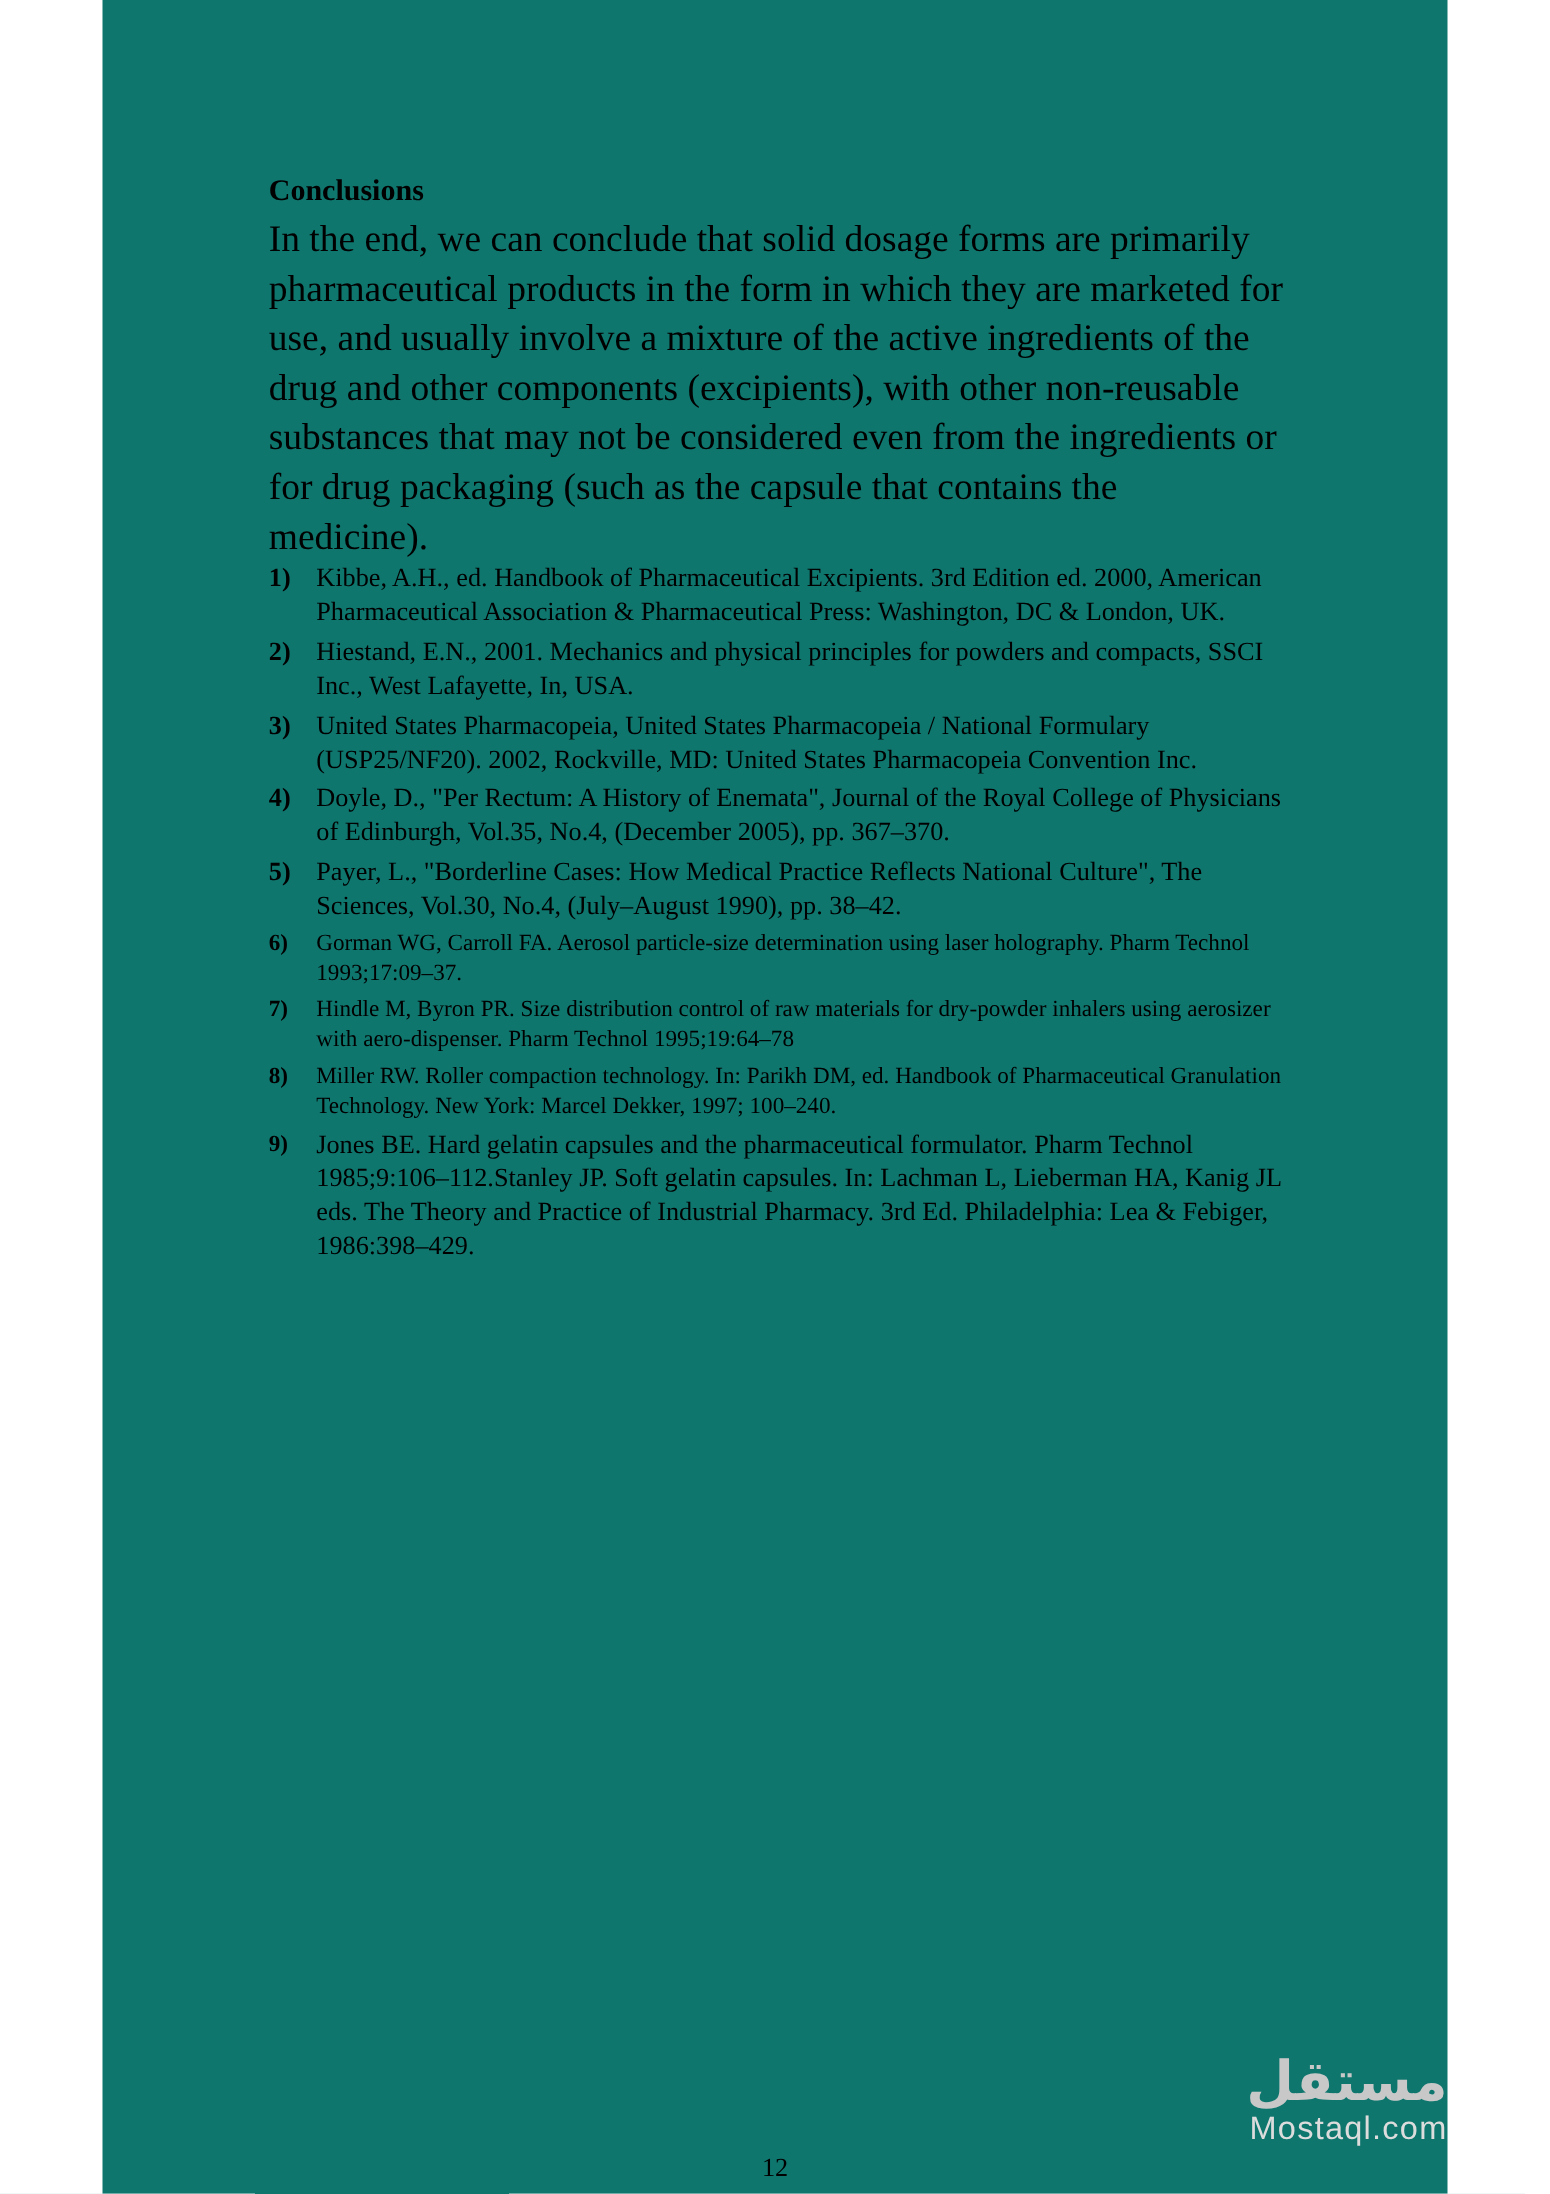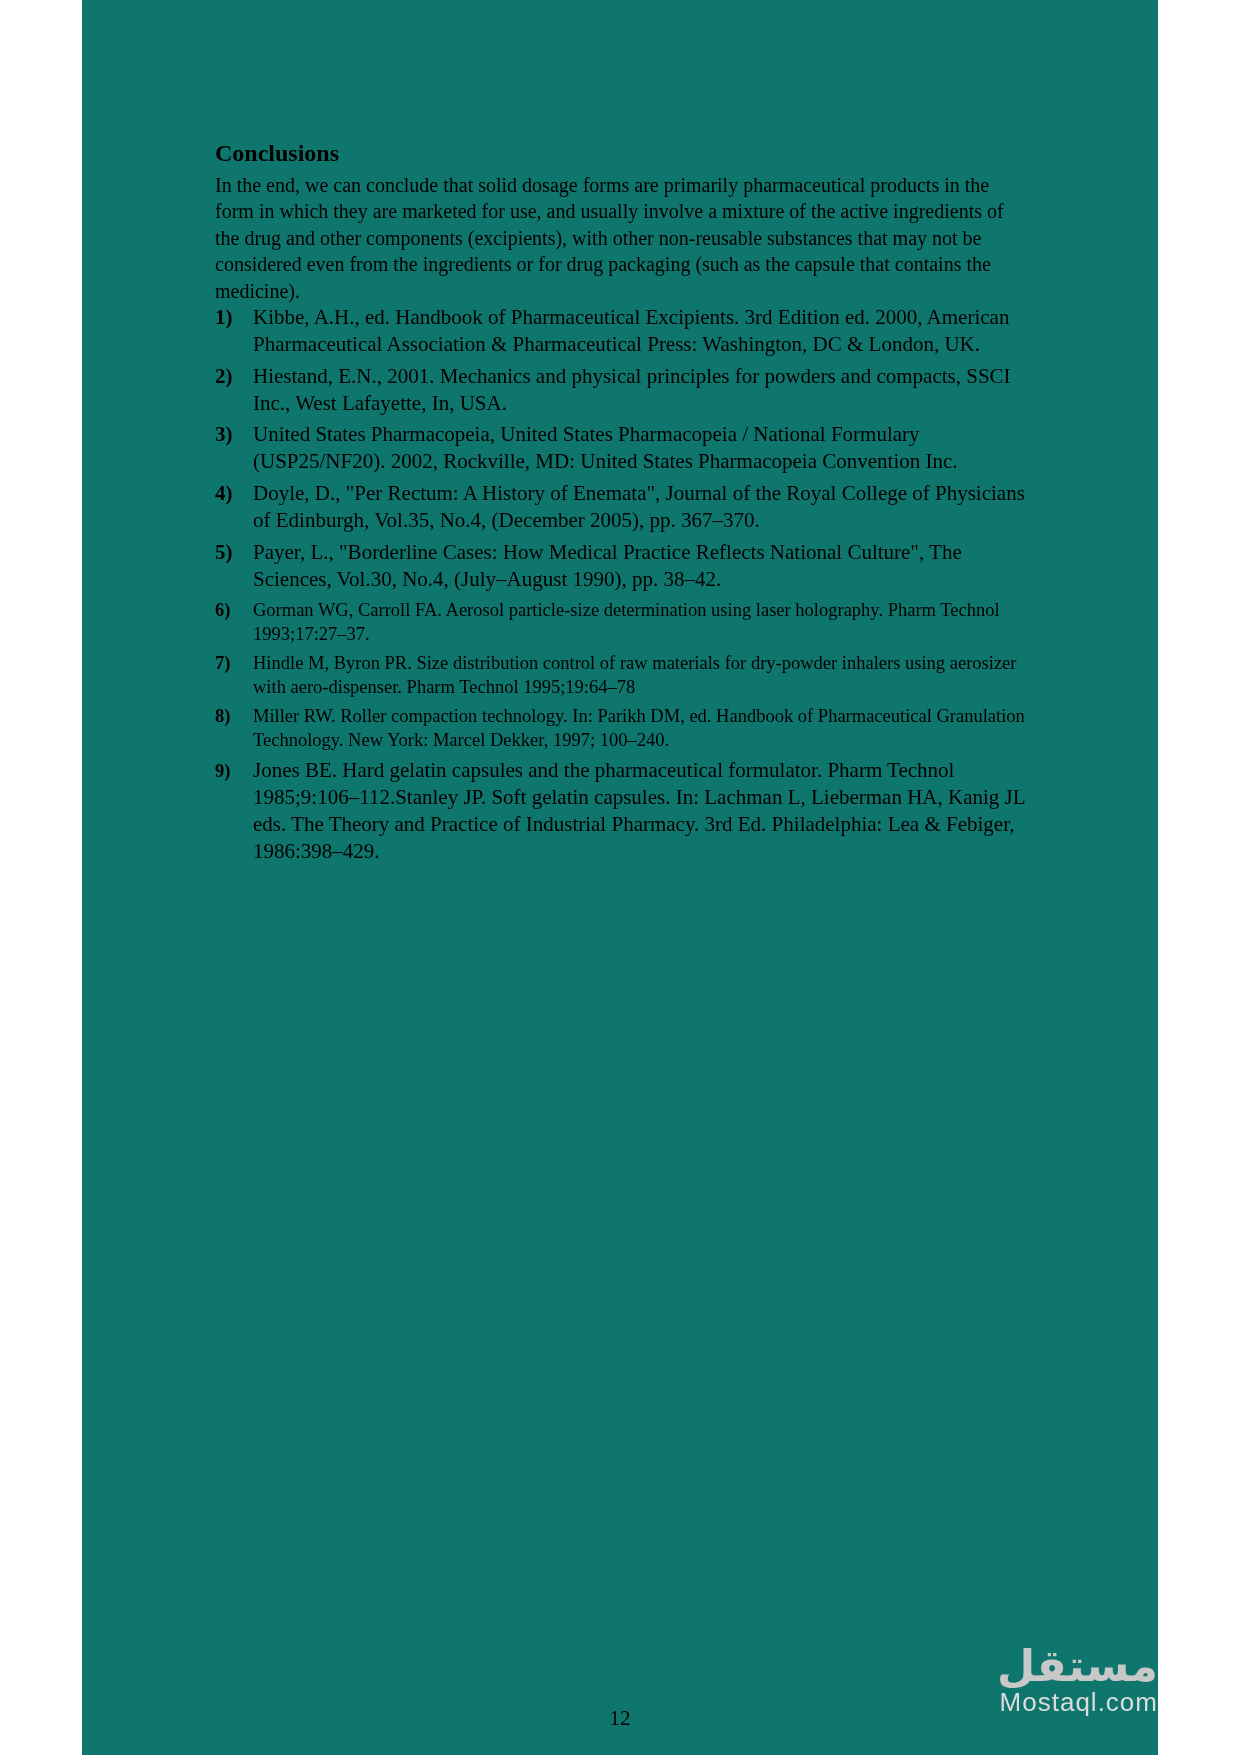--- a/index.html
+++ b/index.html
@@ -24,21 +24,21 @@
     left: 133px;
     right: 130px;
   }
   .section-heading {
     font-size: 24px;
     font-weight: bold;
     margin: 0 0 4px 0;
     line-height: 1.25;
   }
   .body-text {
-    font-size: 20px;
+    font-size: 30px;
     line-height: 1.32;
     margin: 0;
     max-width: 975px;
   }
   .refs-heading {
     font-size: 24px;
     font-weight: bold;
     margin: 46px 0 6px 0;
     line-height: 1.25;
   }
@@ -96,21 +96,21 @@
     color: #dcdcdc;
     line-height: 1.1;
     font-family: "Liberation Sans", sans-serif;
     letter-spacing: 1px;
     padding-left: 14px;
   }
   .page-number {
     position: absolute;
     left: 0;
     right: 0;
-    bottom: 24px;
+    bottom: 8px;
     text-align: center;
     font-size: 21px;
     color: #000000;
   }
 </style>
 </head>
 <body>
 
 <div class="page">
   <div class="content">
@@ -135,21 +135,21 @@
       <li class="ref-item">
         <span class="ref-num">4)</span>
         <span class="ref-text">Doyle, D., "Per Rectum: A History of Enemata", Journal of the Royal College of Physicians of Edinburgh, Vol.35, No.4, (December 2005), pp. 367–370.</span>
       </li>
       <li class="ref-item">
         <span class="ref-num">5)</span>
         <span class="ref-text">Payer, L., "Borderline Cases: How Medical Practice Reflects National Culture", The Sciences, Vol.30, No.4, (July–August 1990), pp. 38–42.</span>
       </li>
       <li class="ref-item small">
         <span class="ref-num">6)</span>
-        <span class="ref-text">Gorman WG, Carroll FA. Aerosol particle-size determination using laser holography. Pharm Technol 1993;17:27–37.</span>
+        <span class="ref-text">Gorman WG, Carroll FA. Aerosol particle-size determination using laser holography. Pharm Technol 1993;17:09–37.</span>
       </li>
       <li class="ref-item small">
         <span class="ref-num">7)</span>
         <span class="ref-text">Hindle M, Byron PR. Size distribution control of raw materials for dry-powder inhalers using aerosizer with aero-dispenser. Pharm Technol 1995;19:64–78</span>
       </li>
       <li class="ref-item small">
         <span class="ref-num">8)</span>
         <span class="ref-text">Miller RW. Roller compaction technology. In: Parikh DM, ed. Handbook of Pharmaceutical Granulation Technology. New York: Marcel Dekker, 1997; 100–240.</span>
       </li>
       <li class="ref-item mixed">

